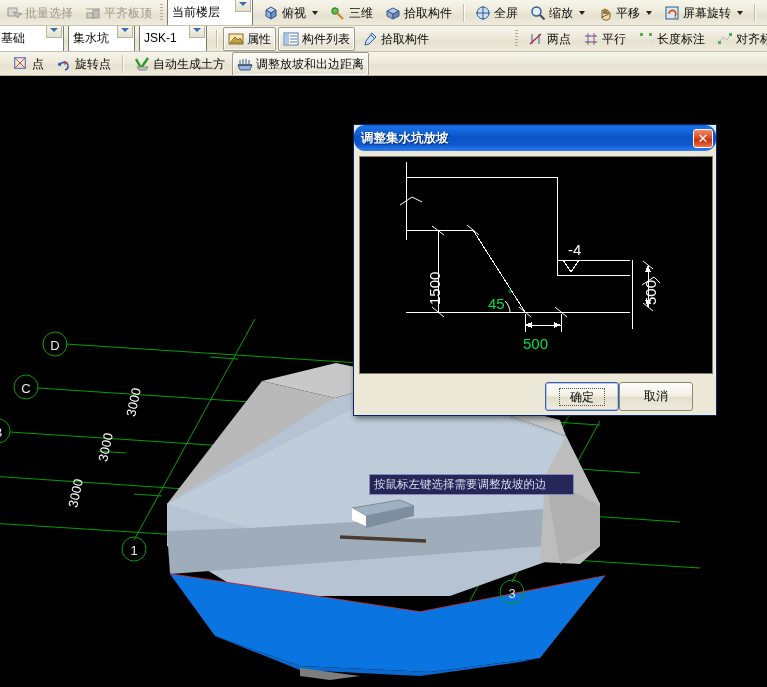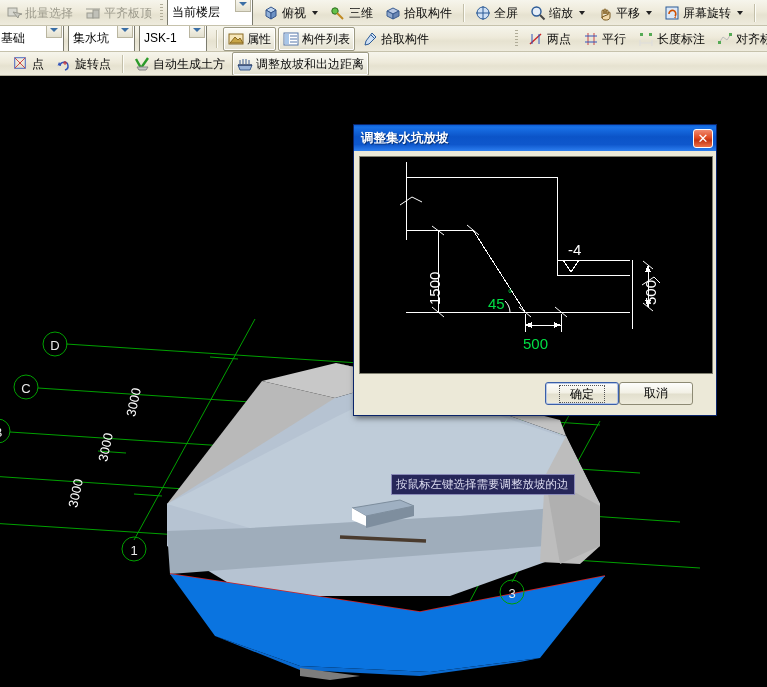--- a/index.html
+++ b/index.html
@@ -86,38 +86,38 @@
     fill:#e8e8e8;font-family:"Liberation Sans","DejaVu Sans",sans-serif;
     font-size:13px;text-anchor:middle;dominant-baseline:central;
   }
   .dim-label{
     fill:#ffffff;font-family:"Liberation Sans","DejaVu Sans",sans-serif;
     font-size:13px;text-anchor:middle;
   }
 
   
   #tooltip{
-    position:absolute;left:391px;top:474px;width:184px;
+    position:absolute;left:369px;top:474px;width:205px;
     background:#262659;border:1px solid #8a8ab8;
     color:#dcdcf0;font-size:11.5px;line-height:15px;
     padding:2px 4px;box-sizing:border-box;
   }
 
   
   #dialog{
     position:absolute;left:353px;top:124px;width:364px;height:292px;
     background:#ece9d8;
     border:1px solid #0a246a;
     box-sizing:border-box;
     box-shadow:2px 2px 6px rgba(0,0,0,.55);
   }
   #titlebar{
     height:26px;
     background:linear-gradient(to bottom,#0a5fd4 0%,#1a72e8 8%,#0b54c8 45%,#0e57cc 75%,#2d7ff0 100%);
-    display:flex;align-items:center;padding:0 3px 0 7px;box-sizing:border-box;
+    display:flex;align-items:center;padding:0 3px 0 7px;box-sizing:border-box;border-radius:11px;
   }
   #titlebar .ttl{
     color:#fff;font-size:12.5px;font-weight:bold;flex:1;
     text-shadow:1px 1px 1px rgba(0,0,0,.45);
     font-family:"Liberation Sans","DejaVu Sans",sans-serif;
   }
   #closebtn{
     width:20px;height:19px;box-sizing:border-box;
     background:linear-gradient(to bottom,#f08a70 0%,#e04a22 45%,#c33412 60%,#ee6f46 100%);
     border:1px solid #fdfdfd;border-radius:3px;
@@ -130,21 +130,21 @@
     background:#000;border:1px solid #7f7f70;box-sizing:border-box;overflow:hidden;
   }
   #drawarea svg{display:block}
   .dwhite{stroke:#fff;fill:none;stroke-width:1;shape-rendering:crispEdges;}
   .dwhite-d{stroke:#fff;fill:none;stroke-width:1;}
   .twhite{fill:#fff;font-family:"Liberation Sans","DejaVu Sans",sans-serif;font-size:15px;}
   .tgreen{fill:#00dd44;font-family:"Liberation Sans","DejaVu Sans",sans-serif;font-size:15px;}
 
   #btnrow{position:absolute;left:0;right:0;bottom:0;height:42px;}
   .dlgbtn{
-    position:absolute;top:9px;width:74px;height:23px;
+    position:absolute;top:9px;width:74px;height:29px;
     background:linear-gradient(to bottom,#fdfdfc 0%,#f2f0e4 48%,#e2dfcd 52%,#eeebdc 100%);
     border:1px solid #8d8a74;border-radius:3px;box-sizing:border-box;
     font-size:12px;color:#000;display:flex;align-items:center;justify-content:center;
     cursor:pointer;font-family:"Liberation Sans","DejaVu Sans",sans-serif;
   }
   .dlgbtn.default{border:1px solid #3a5fa8;box-shadow:0 0 0 1px #b6c6e4 inset;}
   .dlgbtn.default .inner{
     border:1px dotted #555;padding:0 10px;line-height:16px;
   }
   #btn-ok{left:191px}

